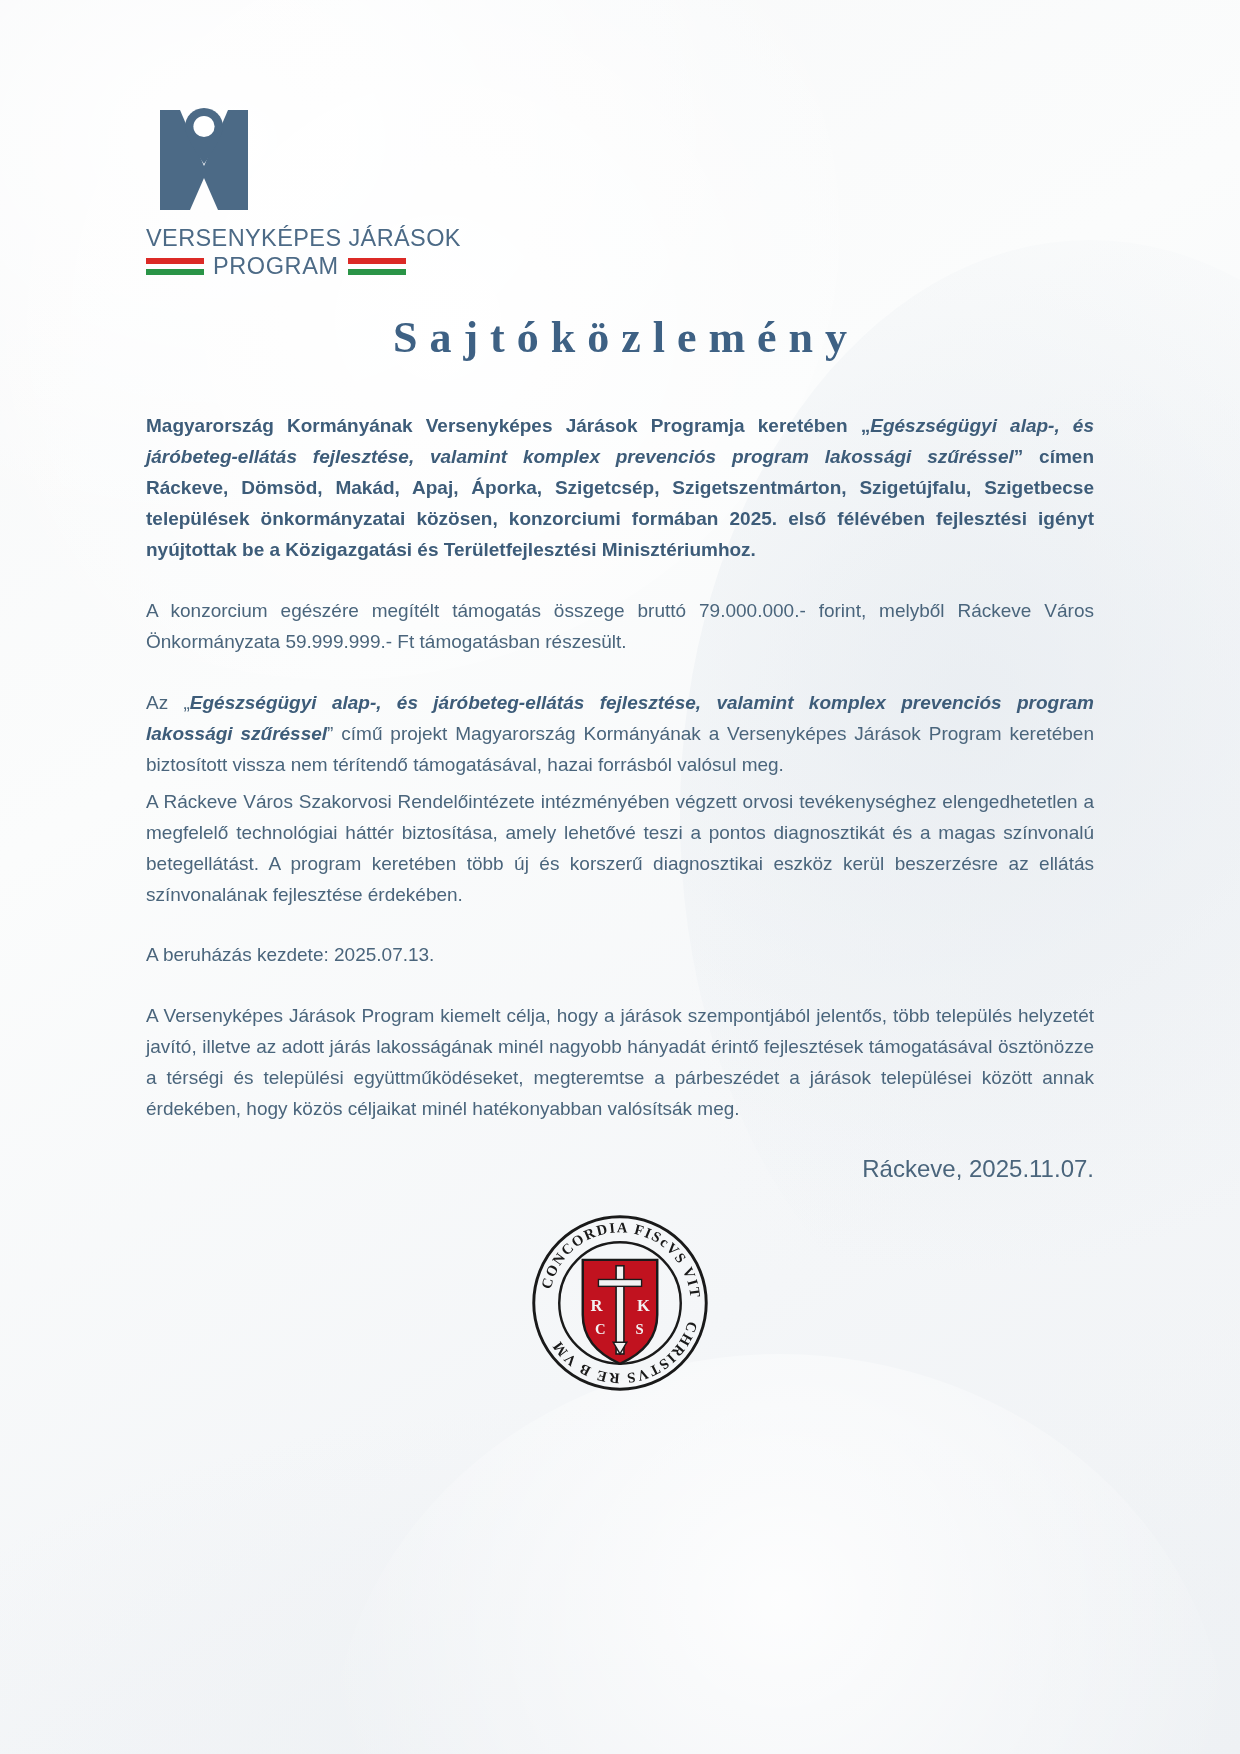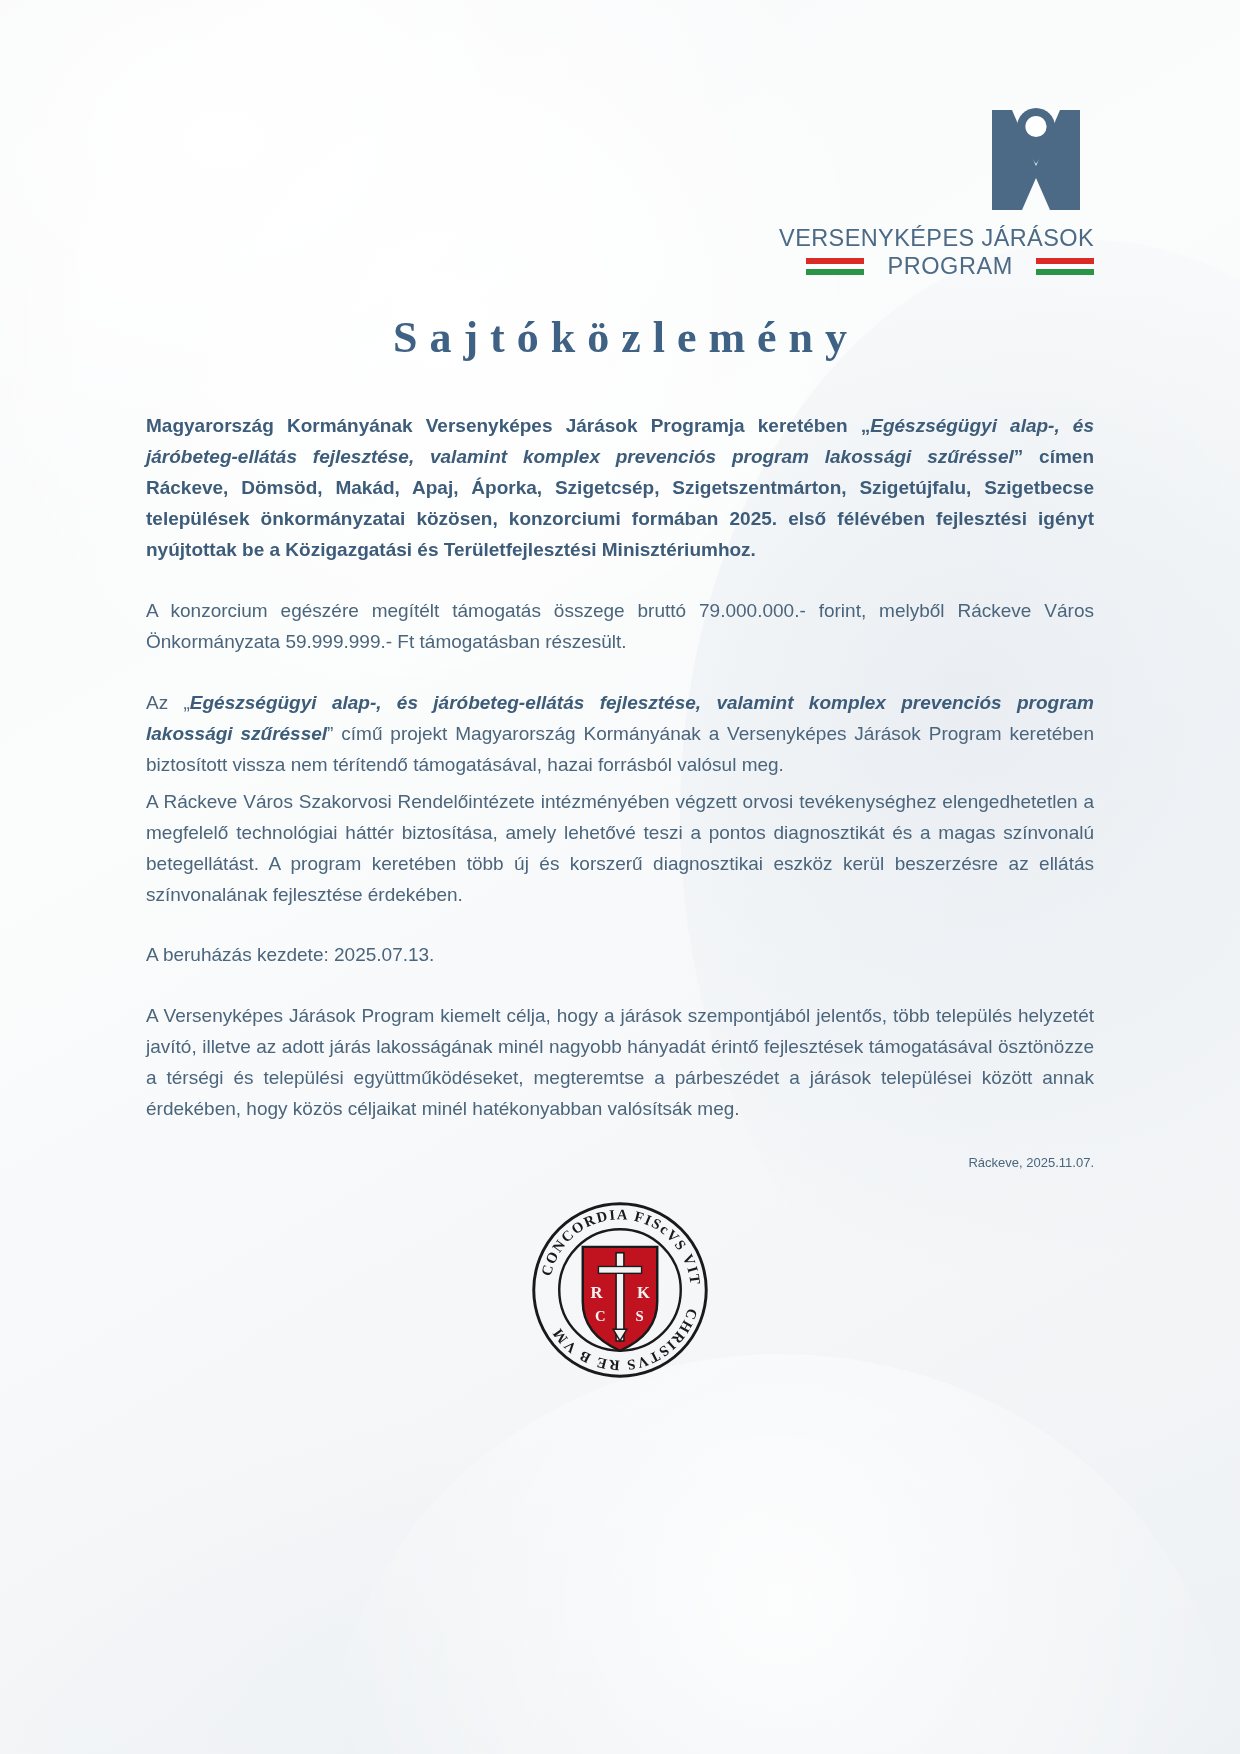--- a/index.html
+++ b/index.html
@@ -37,36 +37,36 @@
   .page {
     position: relative;
     width: 1240px; height: 1754px;
     padding: 0 146px;
     z-index: 2;
   }
 
   
   .logo-block {
     padding-top: 104px;
-    display: flex; flex-direction: column; align-items: flex-end;
+    display: flex; flex-direction: column; align-items: flex-start;
   }
   .logo-mark { width: 116px; height: 112px; display: block; }
   .logo-wordmark {
     margin-top: 10px;
     font-family: "Liberation Sans", sans-serif;
     font-size: 23.5px;
     letter-spacing: 0.4px;
     color: #4c6a86;
     line-height: 1.06;
     text-align: center;
     white-space: nowrap;
   }
   .logo-programrow {
     margin-top: 2px;
-    display: flex; align-items: center; justify-content: center; gap: 23px;
+    display: flex; align-items: center; justify-content: center; gap: 9px;
   }
   .flag { width: 58px; height: 17px; display: block; }
   .flag span { display: block; height: 5.66px; }
   .flag .r { background: #dc2a26; }
   .flag .w { background: #ffffff; }
   .flag .g { background: #2a9447; }
   .logo-program-text {
     font-size: 23.5px; letter-spacing: 0.6px; color: #4c6a86;
     font-family: "Liberation Sans", sans-serif;
   }
@@ -104,21 +104,21 @@
   p.para.bold { font-weight: bold; color: #3d5c79; }
   p.para.gap { margin-top: 30px; }
   p.para.tight { margin-top: 6px; }
   .it { font-style: italic; }
   .bi { font-style: italic; font-weight: bold; color: #3d5c79; }
   .nojustify { text-align: left; }
 
   .sign-line {
     margin-top: 30px;
     text-align: right;
-    font-size: 13px;
+    font-size: 24px;
     color: #4a657c;
     font-family: "Liberation Sans", sans-serif;
   }
 
   
   .crest-wrap {
     margin-top: 22px;
     display: flex; justify-content: center;
   }
   .crest { width: 196px; height: 196px; display: block; }

